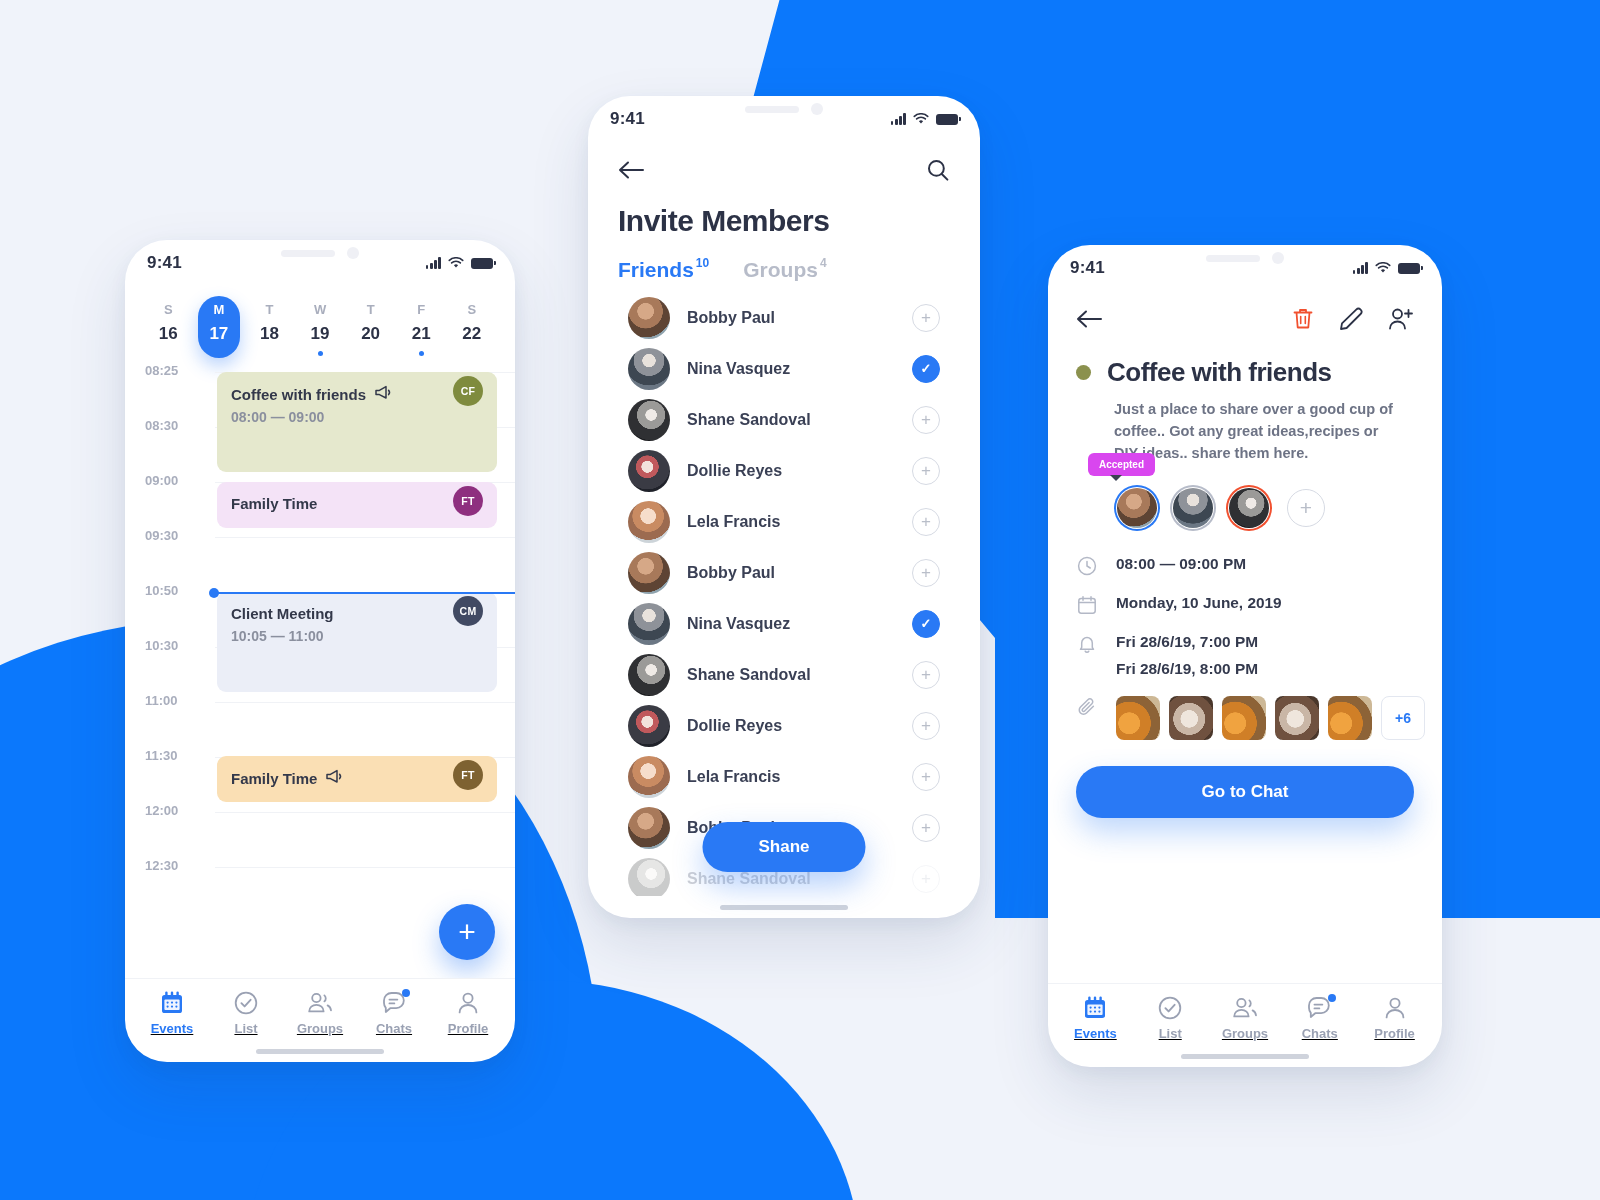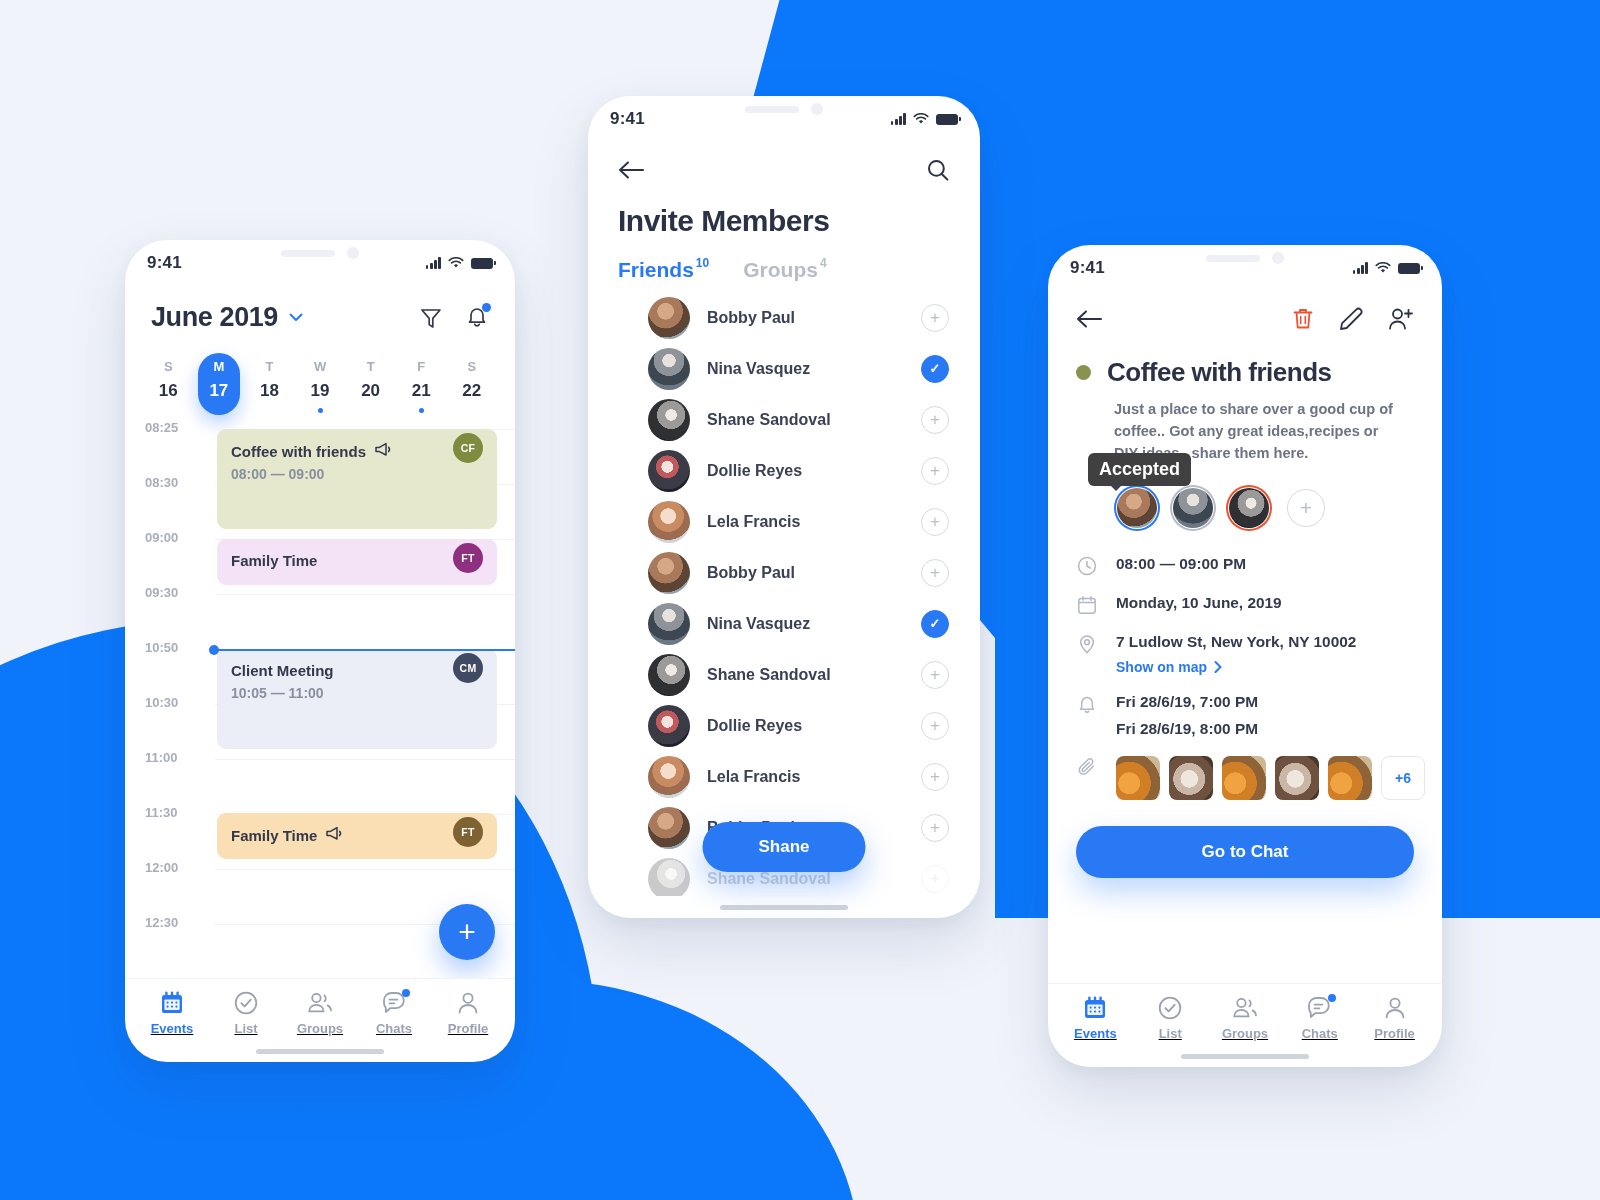--- a/index.html
+++ b/index.html
@@ -132,21 +132,21 @@
   }
 
   
   #phone-invite { left: 588px; top: 96px; width: 392px; height: 822px; }
   .inv-top { display: flex; align-items: center; justify-content: space-between; padding: 16px 30px 6px; }
   .inv-h1 { font-size: 30px; font-weight: 800; color: #2c3246; padding: 16px 30px 0; letter-spacing: -.5px; }
   .inv-tabs { display: flex; align-items: flex-start; gap: 34px; padding: 20px 30px 6px; }
   .inv-tab { font-size: 21px; font-weight: 700; color: #b7bcc9; display: flex; align-items: flex-start; }
   .inv-tab.on { color: #2979f5; }
   .inv-tab sup { font-size: 12px; font-weight: 700; margin-left: 2px; position: relative; top: -2px; }
-  .mlist { flex: 1; overflow: hidden; padding: 4px 1px 0; position: relative; margin-left: 29px; }
+  .mlist { flex: 1; overflow: hidden; padding: 4px 10px 0; position: relative; }
   .mrow { display: flex; align-items: center; gap: 17px; padding: 7px 30px; height: 51px; }
   .mrow .av { width: 42px; height: 42px; border-radius: 50%; flex: 0 0 auto; background-size: cover; background-position: center; }
   .mrow .nm { flex: 1; font-size: 16px; font-weight: 700; color: #3a4055; }
   .add-circ {
     width: 28px; height: 28px; border-radius: 50%; border: 1.6px solid #d6dae3;
     display: flex; align-items: center; justify-content: center; color: #b9bec9; font-size: 17px; font-weight: 300; line-height: 1;
     flex: 0 0 auto;
   }
   .add-circ.done { background: #2979f5; border-color: #2979f5; color: #fff; font-size: 13px; font-weight: 700; }
   .mrow.faded { opacity: .25; }
@@ -160,22 +160,22 @@
   
   #phone-detail { left: 1048px; top: 245px; width: 394px; height: 822px; }
   .det-top { display: flex; align-items: center; justify-content: space-between; padding: 16px 28px 4px; }
   .det-icons { display: flex; align-items: center; gap: 25px; }
   .det-h1 { display: flex; align-items: center; gap: 16px; padding: 22px 28px 0; }
   .det-h1 .dot { width: 15px; height: 15px; border-radius: 50%; flex: 0 0 auto; }
   .det-h1 .t { font-size: 26px; font-weight: 800; color: #2c3246; letter-spacing: -.5px; }
   .det-desc { font-size: 14.6px; font-weight: 600; line-height: 1.52; color: #6d7385; padding: 10px 42px 0 66px; }
   .att-zone { position: relative; padding: 6px 28px 0 66px; }
   .tooltip {
-    position: absolute; left: 40px; top: -12px; background: #404040; color: #fff;
-    font-size: 18px; font-weight: 600; padding: 6px 11px; border-radius: 6px; z-index: 4;
+    position: absolute; left: 40px; top: -12px; background: #d946ef; color: #fff;
+    font-size: 10px; font-weight: 600; padding: 6px 11px; border-radius: 6px; z-index: 4;
   }
   .tooltip::after { content:""; position:absolute; left:22px; bottom:-5px; width:0;height:0;
     border-left:6px solid transparent; border-right:6px solid transparent; border-top:6px solid #3b4152; }
   .att-row { display: flex; align-items: center; gap: 10px; padding-top: 14px; }
   .att { width: 40px; height: 40px; border-radius: 50%; background-size: cover; background-position: center; }
   .att-ring { width: 46px; height: 46px; border-radius: 50%; padding: 3px; display: flex; align-items: center; justify-content: center; }
   .att-plus { width: 38px; height: 38px; border-radius: 50%; border: 1.6px solid #d6dae3; color: #b9bec9;
               display:flex; align-items:center; justify-content:center; font-size:21px; font-weight:300; line-height:1; margin-left: 5px; }
 
   .info { padding: 24px 28px 0 28px; display: flex; flex-direction: column; gap: 18px; }
@@ -228,40 +228,20 @@
           </span>
         <svg width="16" height="12" viewBox="0 0 16 12">
           <path d="M8 10.6 5.9 8.3a3.1 3.1 0 0 1 4.2 0L8 10.6Z" fill="#2c3246"></path>
           <path d="M3.6 5.9a6.5 6.5 0 0 1 8.8 0" stroke="#2c3246" stroke-width="1.6" fill="none" stroke-linecap="round"></path>
           <path d="M1.3 3.4a9.8 9.8 0 0 1 13.4 0" stroke="#2c3246" stroke-width="1.6" fill="none" stroke-linecap="round"></path>
         </svg>
         <span class="batt"></span>
       </div>
     </div>
 
-    <div class="cal-head">
-      <div class="cal-title">
-        <span class="mon">June 2019</span>
-        <svg width="14" height="9" viewBox="0 0 14 9">
-          <path d="M1.5 1.5 7 7l5.5-5.5" stroke="#2979f5" stroke-width="2" fill="none" stroke-linecap="round" stroke-linejoin="round"></path>
-        </svg>
-      </div>
-      <div class="cal-actions">
-        <svg width="24" height="24" viewBox="0 0 24 24">
-          <path d="M3 4h18l-7.2 8.4V21l-3.6-2.4v-6.2L3 4Z" stroke="#33384a" stroke-width="1.7" fill="none" stroke-linejoin="round"></path>
-        </svg>
-        <span class="bell-wrap">
-          <svg width="24" height="24" viewBox="0 0 24 24">
-            <path d="M18 16v-5a6 6 0 1 0-12 0v5l-1.5 2.2h15L18 16Z" stroke="#33384a" stroke-width="1.7" fill="none" stroke-linejoin="round"></path>
-            <path d="M9.8 20.4a2.4 2.4 0 0 0 4.4 0" stroke="#33384a" stroke-width="1.7" fill="none" stroke-linecap="round"></path>
-          </svg>
-          <span class="bell-dot"></span>
-        </span>
-      </div>
-    </div>
 
     <div class="week" id="week-strip">
         <div class="day ">
 
      <span class="dow">S</span>
      <span class="num">16</span>
      <span class="dot hide"></span>
    </div>
         <div class="day sel">
      <span class="pill"></span>
@@ -651,37 +631,20 @@
       <div class="irow">
         <span class="ico">
           <svg width="20" height="20" viewBox="0 0 20 20">
               <rect x="1.8" y="3.5" width="16.4" height="14.7" rx="2.4" stroke="#b3b8c6" stroke-width="1.5" fill="none"></rect>
               <path d="M1.8 7.6h16.4M6 1.8v3.4M14 1.8v3.4" stroke="#b3b8c6" stroke-width="1.5" fill="none" stroke-linecap="round"></path>
             </svg>
         </span>
         <span class="txt">Monday, 10 June, 2019</span>
       </div>
 
-      <div class="irow">
-        <span class="ico">
-          <svg width="20" height="20" viewBox="0 0 20 20">
-              <path d="M10 18.6s6.3-6.2 6.3-10.3a6.3 6.3 0 1 0-12.6 0c0 4.1 6.3 10.3 6.3 10.3Z" stroke="#b3b8c6" stroke-width="1.5" fill="none" stroke-linejoin="round"></path>
-              <circle cx="10" cy="8.2" r="2.4" stroke="#b3b8c6" stroke-width="1.5" fill="none"></circle>
-            </svg>
-        </span>
-        <div>
-          <div class="txt">7 Ludlow St, New York, NY 10002</div>
-          <div class="map-link">
-            <span>Show on map</span>
-            <svg width="8" height="12" viewBox="0 0 8 12">
-                <path d="M1.5 1 6.5 6l-5 5" stroke="#2979f5" stroke-width="2" fill="none" stroke-linecap="round" stroke-linejoin="round"></path>
-              </svg>
-          </div>
-        </div>
-      </div>
 
       <div class="irow">
         <span class="ico">
           <svg width="20" height="20" viewBox="0 0 20 20">
               <path d="M15.3 13.3V8.9a5.3 5.3 0 1 0-10.6 0v4.4L3.5 15.3h13l-1.2-2Z" stroke="#b3b8c6" stroke-width="1.5" fill="none" stroke-linejoin="round"></path>
               <path d="M8.2 17.2a2 2 0 0 0 3.6 0" stroke="#b3b8c6" stroke-width="1.5" fill="none" stroke-linecap="round"></path>
             </svg>
         </span>
         <div id="reminders">
             <div class="txt" style="">Fri 28/6/19,  7:00 PM</div>

